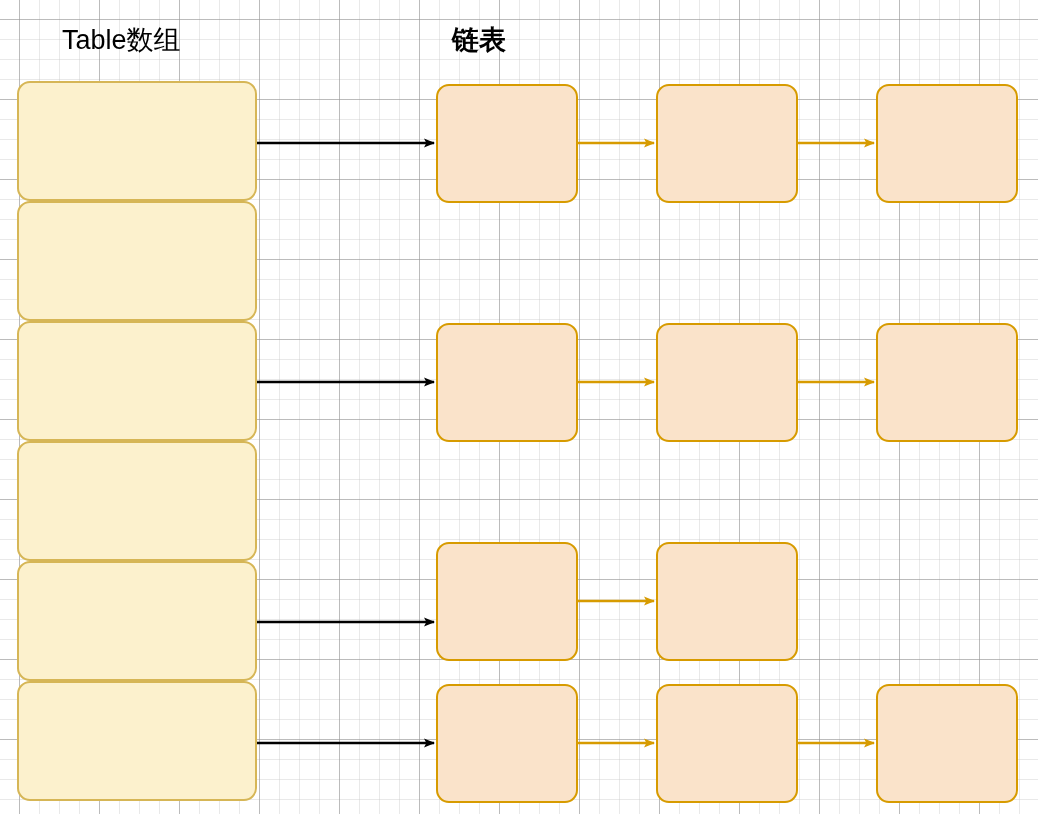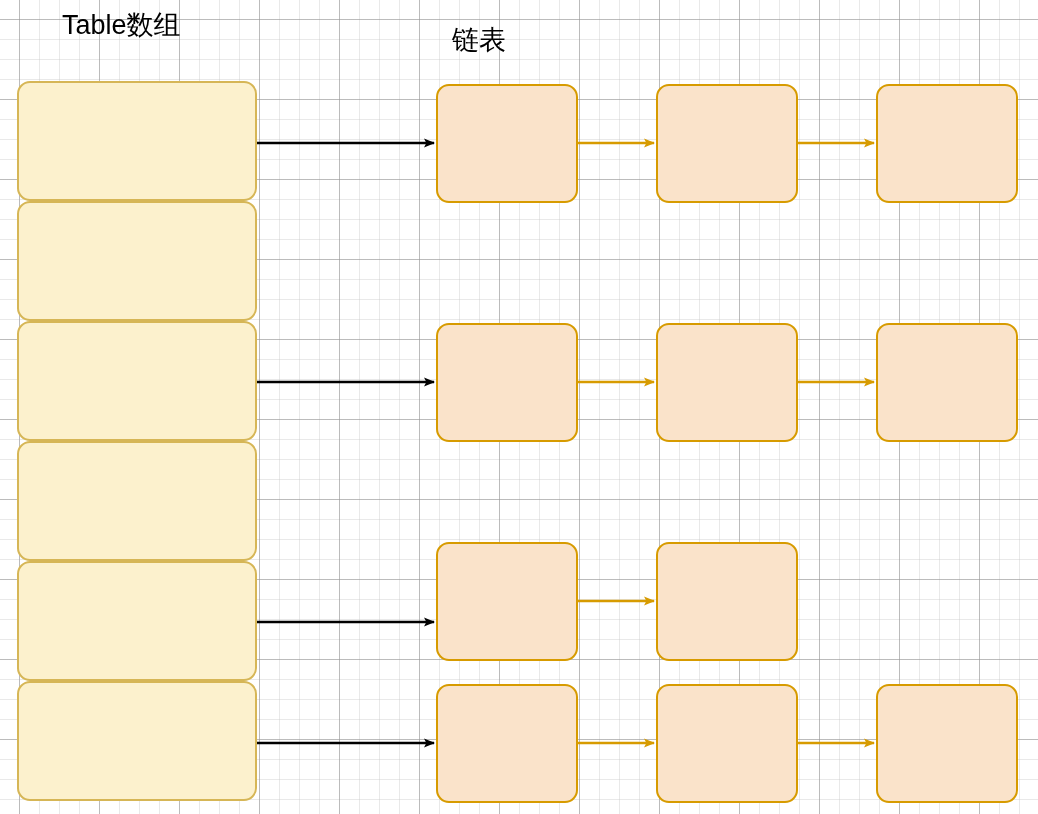--- a/index.html
+++ b/index.html
@@ -26,22 +26,22 @@
   }
 
   .label {
     position: absolute;
     color: #000000;
     font-size: 27px;
     line-height: 32px;
     white-space: nowrap;
     letter-spacing: 0px;
   }
-  #label-table { left: 62px; top: 9px; }
-  #label-list  { left: 452px; top: 24px; }
+  #label-table { left: 62px; top: 24px; }
+  #label-list  { left: 452px; top: 24px; font-weight: bold; }
 
   .array-cell {
     position: absolute;
     left: 17px;
     width: 240px;
     height: 120px;
     box-sizing: border-box;
     background: #fcf1cd;
     border: 2px solid #d6b656;
     border-radius: 13px;

